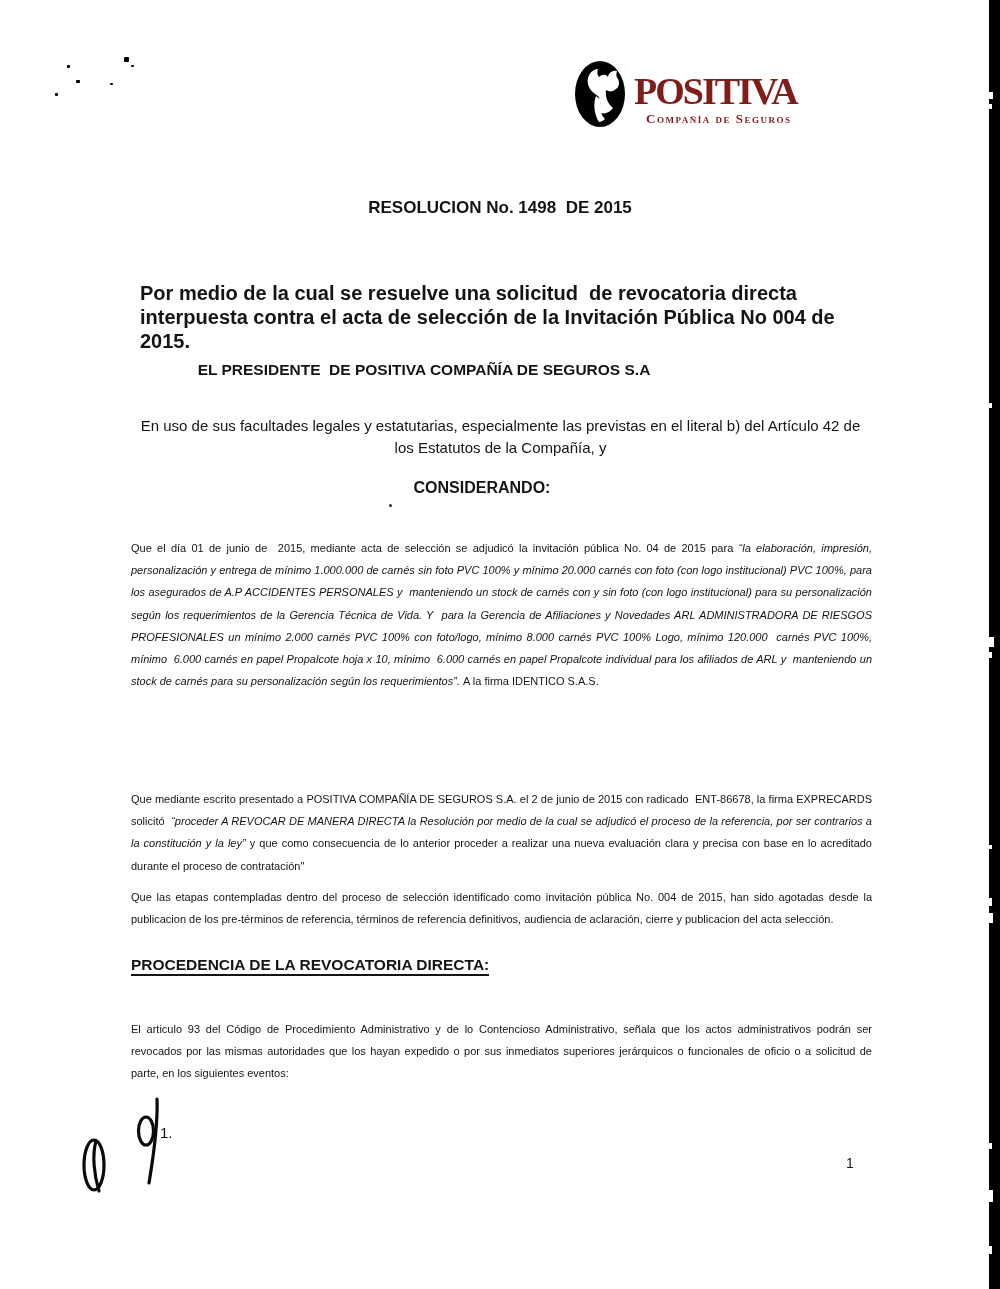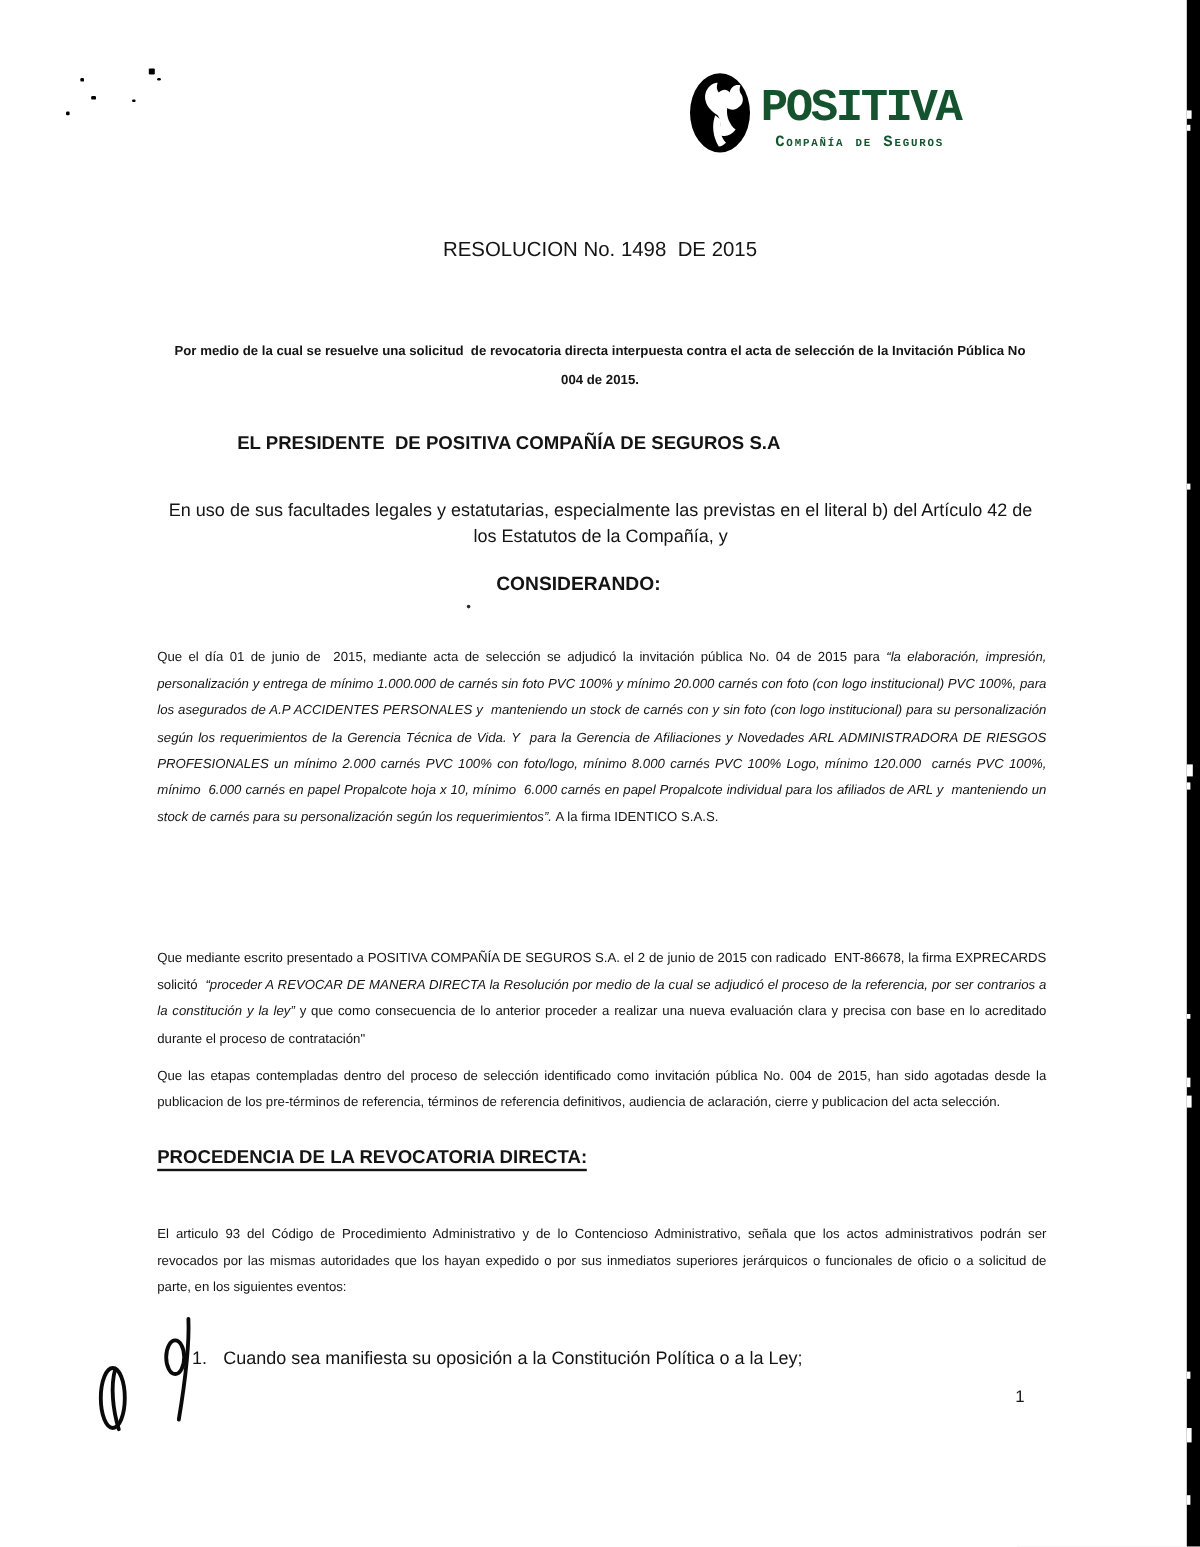--- a/index.html
+++ b/index.html
@@ -8,28 +8,28 @@
     width:1000px;height:1289px;
     margin:0 auto;
     background:#ffffff;
     font-family:"Liberation Sans", sans-serif;
     color:#141414;
     overflow:hidden;
   }
   
   .logo{position:absolute;left:574px;top:60px;display:flex;align-items:flex-start;}
   .emblem{display:block;}
-  .logo-text{margin-left:8px;font-family:Liberation Mono, monospace;color:#14532d;}
+  .logo-text{margin-left:8px;font-family:Liberation Serif, serif;color:#7f1d1d;}
   .brand{font-size:38px;font-weight:bold;letter-spacing:-2px;line-height:1;margin-top:12px;white-space:pre;}
   .tagline{font-size:13px;font-weight:bold;font-variant:small-caps;letter-spacing:1.5px;margin-top:1px;margin-left:12px;white-space:pre;}
   
   .title{position:absolute;left:0;top:198px;width:1000px;text-align:center;
-         font-size:17px;font-weight:normal;white-space:pre;}
-  .subtitle{position:absolute;left:140px;top:281px;width:720px;text-align:center;
-         font-size:11px;font-weight:bold;line-height:24px;white-space:pre-wrap;}
+         font-size:17px;font-weight:bold;white-space:pre;}
+  .subtitle{position:absolute;left:140px;top:281px;width:720px;text-align:left;
+         font-size:20px;font-weight:bold;line-height:24px;white-space:pre-wrap;}
   .issuer{position:absolute;left:0;top:361px;width:848px;text-align:center;
          font-size:15.5px;font-weight:bold;white-space:pre;}
   .preamble{position:absolute;left:130px;top:415px;width:741px;text-align:center;
          font-size:15px;line-height:22px;white-space:pre-wrap;}
   .considerando{position:absolute;left:0;top:479px;width:964px;text-align:center;
          font-size:16px;font-weight:bold;}
   
   .body{position:absolute;left:131px;width:741px;margin:0;
         font-size:11px;line-height:22.2px;text-align:justify;white-space:pre-wrap;}
   .para1{top:537px;}
@@ -87,21 +87,20 @@
   <p class="body para2"><span>Que mediante escrito presentado a POSITIVA COMPAÑÍA DE SEGUROS S.A. el 2 de junio de 2015 con radicado  ENT-86678, la firma EXPRECARDS solicitó  </span><span class="it">“proceder A REVOCAR DE MANERA DIRECTA la Resolución por medio de la cual se adjudicó el proceso de la referencia, por ser contrarios a la constitución y la ley”</span><span> y que como consecuencia de lo anterior proceder a realizar una nueva evaluación clara y precisa con base en lo acreditado durante el proceso de contratación"</span></p>
 
   <p class="body para3"><span>Que las etapas contempladas dentro del proceso de selección identificado como invitación pública No. 004 de 2015, han sido agotadas desde la publicacion de los pre-términos de referencia, términos de referencia definitivos, audiencia de aclaración, cierre y publicacion del acta selección.</span></p>
 
   <div class="section-heading"><span>PROCEDENCIA DE LA REVOCATORIA DIRECTA:</span></div>
 
   <p class="body para4">El articulo 93 del Código de Procedimiento Administrativo y de lo Contencioso Administrativo, señala que los actos administrativos podrán ser revocados por las mismas autoridades que los hayan expedido o por sus inmediatos superiores jerárquicos o funcionales de oficio o a solicitud de parte, en los siguientes eventos:</p>
 
   <div class="list-item">
     <span class="list-num">1.</span>
-    <span>Cuando sea manifiesta su oposición a la Constitución Política o a la Ley;</span>
   </div>
 
   <div class="page-number">1</div>
 
   <svg class="pen-marks" width="100" height="100" viewBox="0 0 100 100">
     <g fill="none" stroke="#0a0a0a" stroke-width="3.2" stroke-linecap="round">
       <ellipse cx="24" cy="70" rx="10" ry="25"></ellipse>
       <path d="M26,46 C22,60 24,80 29,96"></path>
       <ellipse cx="76" cy="36" rx="7.5" ry="14"></ellipse>
       <path d="M87,4 C88,28 84,58 79,88"></path>

